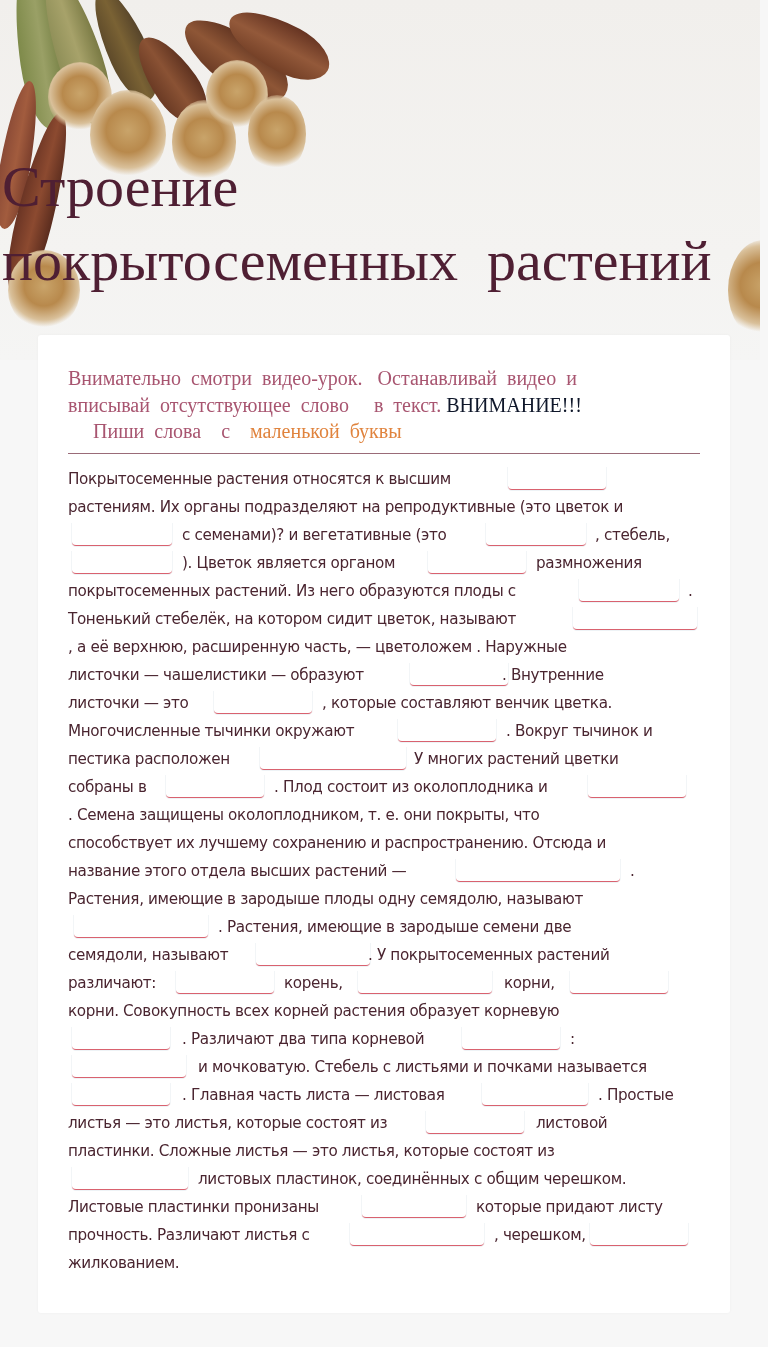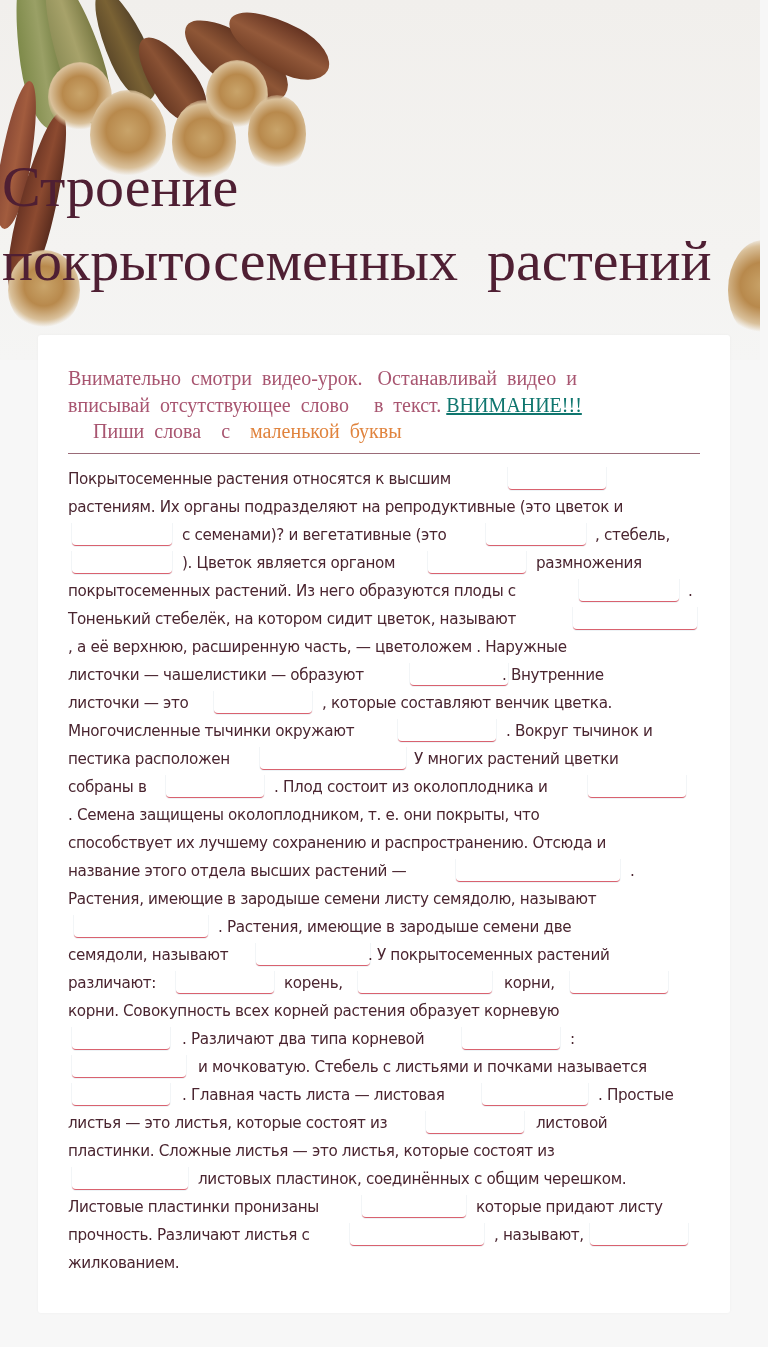--- a/index.html
+++ b/index.html
@@ -37,21 +37,21 @@
     border-radius: 3px;
     box-shadow: 0 0 3px rgba(0,0,0,0.04);
   }
   .instructions {
     position: absolute; left: 30px; top: 30px; width: 632px;
     font-family: "Liberation Serif", serif;
     font-size: 20px; line-height: 26.5px;
     color: #a85570;
   }
   .instr-line { white-space: pre; display: block; }
-  .attention { color: #0f766e; text-decoration: underline; }
+  .attention { color: #0f172a; }
   .small-letters { color: #e0833d; }
   .divider {
     position: absolute; left: 30px; top: 118px; width: 632px; height: 1px;
     background: #9a6b78;
   }
   .body-text {
     position: absolute; left: 30px; top: 130px; width: 640px;
     font-family: "DejaVu Sans", sans-serif;
     font-size: 15.2px;
     color: #4a2530;
@@ -118,28 +118,28 @@
       <div class="line"><span class="seg" style="left: 0px;">Тоненький стебелёк, на котором сидит цветок, называют</span><input type="text" class="blank" value="" style="left: 505px; width: 124px;"></div>
       <div class="line"><span class="seg" style="left: 0px;">, а её верхнюю, расширенную часть, — цветоложем . Наружные</span></div>
       <div class="line"><span class="seg" style="left: 0px;">листочки — чашелистики — образуют</span><input type="text" class="blank" value="" style="left: 342px; width: 98px;"><span class="seg" style="left: 434px;">. Внутренние</span></div>
       <div class="line"><span class="seg" style="left: 0px;">листочки — это</span><input type="text" class="blank" value="" style="left: 146px; width: 98px;"><span class="seg" style="left: 254px;">, которые составляют венчик цветка.</span></div>
       <div class="line"><span class="seg" style="left: 0px;">Многочисленные тычинки окружают</span><input type="text" class="blank" value="" style="left: 330px; width: 98px;"><span class="seg" style="left: 438px;">. Вокруг тычинок и</span></div>
       <div class="line"><span class="seg" style="left: 0px;">пестика расположен</span><input type="text" class="blank" value="" style="left: 192px; width: 146px;"><span class="seg" style="left: 346px;">У многих растений цветки</span></div>
       <div class="line"><span class="seg" style="left: 0px;">собраны в</span><input type="text" class="blank" value="" style="left: 98px; width: 98px;"><span class="seg" style="left: 206px;">. Плод состоит из околоплодника и</span><input type="text" class="blank" value="" style="left: 520px; width: 98px;"></div>
       <div class="line"><span class="seg" style="left: 0px;">. Семена защищены околоплодником, т. е. они покрыты, что</span></div>
       <div class="line"><span class="seg" style="left: 0px;">способствует их лучшему сохранению и распространению. Отсюда и</span></div>
       <div class="line"><span class="seg" style="left: 0px;">название этого отдела высших растений —</span><input type="text" class="blank" value="" style="left: 388px; width: 164px;"><span class="seg" style="left: 562px;">.</span></div>
-      <div class="line"><span class="seg" style="left: 0px;">Растения, имеющие в зародыше семени листу семядолю, называют</span></div>
+      <div class="line"><span class="seg" style="left: 0px;">Растения, имеющие в зародыше плоды одну семядолю, называют</span></div>
       <div class="line"><input type="text" class="blank" value="" style="left: 6px; width: 134px;"><span class="seg" style="left: 150px;">. Растения, имеющие в зародыше семени две</span></div>
       <div class="line"><span class="seg" style="left: 0px;">семядоли, называют</span><input type="text" class="blank" value="" style="left: 188px; width: 114px;"><span class="seg" style="left: 300px;">. У покрытосеменных растений</span></div>
       <div class="line"><span class="seg" style="left: 0px;">различают:</span><input type="text" class="blank" value="" style="left: 108px; width: 98px;"><span class="seg" style="left: 216px;">корень,</span><input type="text" class="blank" value="" style="left: 290px; width: 134px;"><span class="seg" style="left: 436px;">корни,</span><input type="text" class="blank" value="" style="left: 502px; width: 98px;"></div>
       <div class="line"><span class="seg" style="left: 0px;">корни. Совокупность всех корней растения образует корневую</span></div>
       <div class="line"><input type="text" class="blank" value="" style="left: 4px; width: 98px;"><span class="seg" style="left: 114px;">. Различают два типа корневой</span><input type="text" class="blank" value="" style="left: 394px; width: 98px;"><span class="seg" style="left: 502px;">:</span></div>
       <div class="line"><input type="text" class="blank" value="" style="left: 4px; width: 114px;"><span class="seg" style="left: 130px;">и мочковатую. Стебель с листьями и почками называется</span></div>
       <div class="line"><input type="text" class="blank" value="" style="left: 4px; width: 98px;"><span class="seg" style="left: 114px;">. Главная часть листа — листовая</span><input type="text" class="blank" value="" style="left: 414px; width: 106px;"><span class="seg" style="left: 530px;">. Простые</span></div>
       <div class="line"><span class="seg" style="left: 0px;">листья — это листья, которые состоят из</span><input type="text" class="blank" value="" style="left: 358px; width: 98px;"><span class="seg" style="left: 468px;">листовой</span></div>
       <div class="line"><span class="seg" style="left: 0px;">пластинки. Сложные листья — это листья, которые состоят из</span></div>
       <div class="line"><input type="text" class="blank" value="" style="left: 4px; width: 116px;"><span class="seg" style="left: 130px;">листовых пластинок, соединённых с общим черешком.</span></div>
       <div class="line"><span class="seg" style="left: 0px;">Листовые пластинки пронизаны</span><input type="text" class="blank" value="" style="left: 294px; width: 104px;"><span class="seg" style="left: 408px;">которые придают листу</span></div>
-      <div class="line"><span class="seg" style="left: 0px;">прочность. Различают листья с</span><input type="text" class="blank" value="" style="left: 282px; width: 134px;"><span class="seg" style="left: 426px;">, называют,</span><input type="text" class="blank" value="" style="left: 522px; width: 98px;"></div>
+      <div class="line"><span class="seg" style="left: 0px;">прочность. Различают листья с</span><input type="text" class="blank" value="" style="left: 282px; width: 134px;"><span class="seg" style="left: 426px;">, черешком,</span><input type="text" class="blank" value="" style="left: 522px; width: 98px;"></div>
       <div class="line"><span class="seg" style="left: 0px;">жилкованием.</span></div>
     </div>
 </div>
 
 </body></html>

